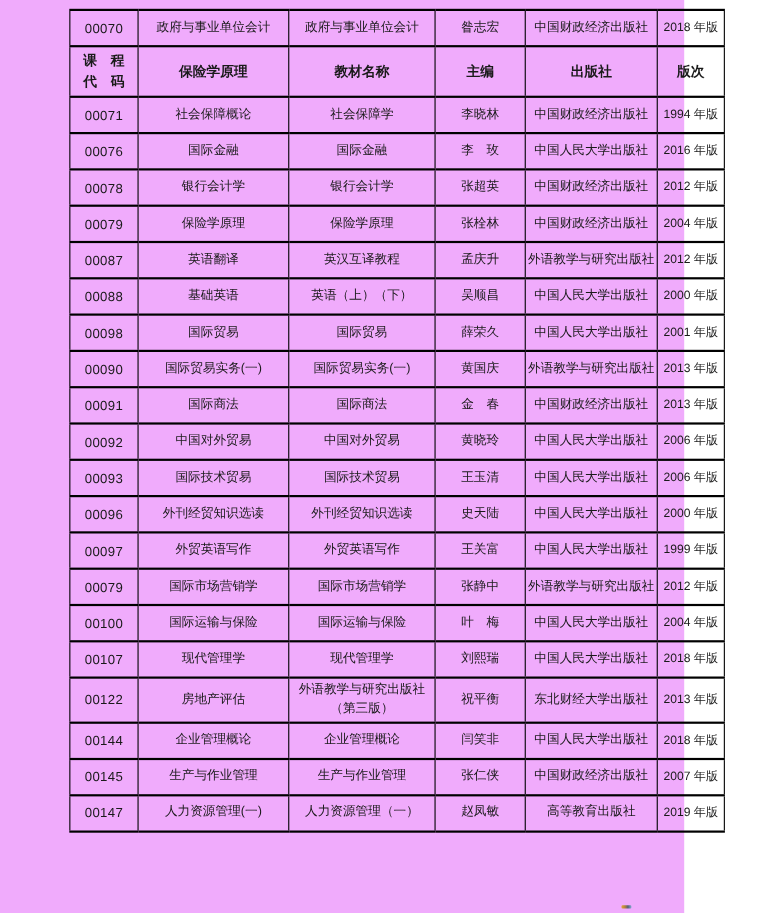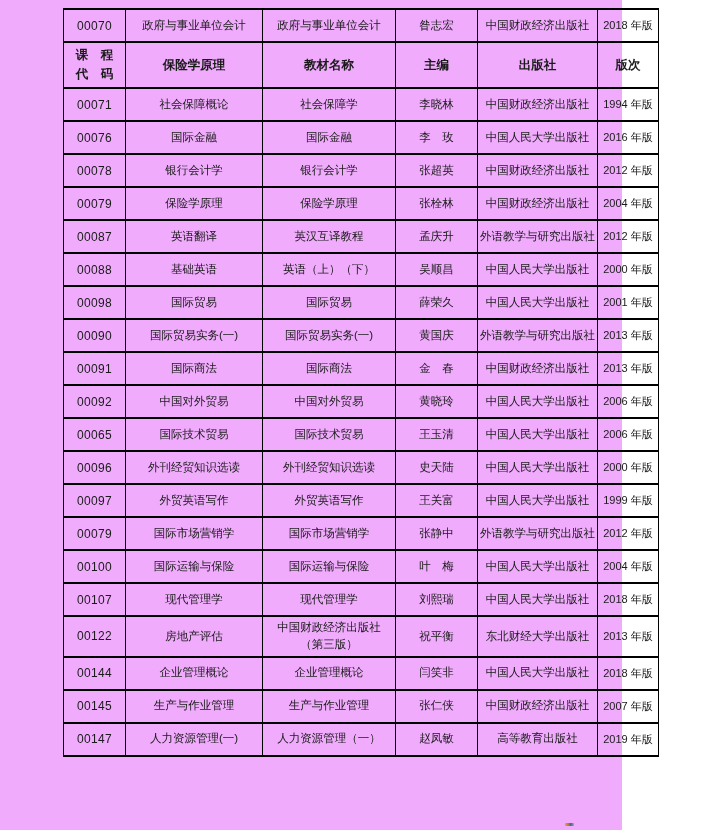--- a/index.html
+++ b/index.html
@@ -181,21 +181,21 @@
         </tr>
         <tr>
           <td class="col-code">00092</td>
           <td class="col-course">中国对外贸易</td>
           <td class="col-textbook">中国对外贸易</td>
           <td class="col-editor">黄晓玲</td>
           <td class="col-publisher">中国人民大学出版社</td>
           <td class="col-edition">2006 年版</td>
         </tr>
         <tr>
-          <td class="col-code">00065</td>
+          <td class="col-code">00093</td>
           <td class="col-course">国际技术贸易</td>
           <td class="col-textbook">国际技术贸易</td>
           <td class="col-editor">王玉清</td>
           <td class="col-publisher">中国人民大学出版社</td>
           <td class="col-edition">2006 年版</td>
         </tr>
         <tr>
           <td class="col-code">00096</td>
           <td class="col-course">外刊经贸知识选读</td>
           <td class="col-textbook">外刊经贸知识选读</td>
@@ -231,21 +231,21 @@
           <td class="col-code">00107</td>
           <td class="col-course">现代管理学</td>
           <td class="col-textbook">现代管理学</td>
           <td class="col-editor">刘熙瑞</td>
           <td class="col-publisher">中国人民大学出版社</td>
           <td class="col-edition">2018 年版</td>
         </tr>
         <tr>
           <td class="col-code">00122</td>
           <td class="col-course">房地产评估</td>
-          <td class="col-textbook">中国财政经济出版社（第三版）</td>
+          <td class="col-textbook">外语教学与研究出版社（第三版）</td>
           <td class="col-editor">祝平衡</td>
           <td class="col-publisher">东北财经大学出版社</td>
           <td class="col-edition">2013 年版</td>
         </tr>
         <tr>
           <td class="col-code">00144</td>
           <td class="col-course">企业管理概论</td>
           <td class="col-textbook">企业管理概论</td>
           <td class="col-editor">闫笑非</td>
           <td class="col-publisher">中国人民大学出版社</td>

